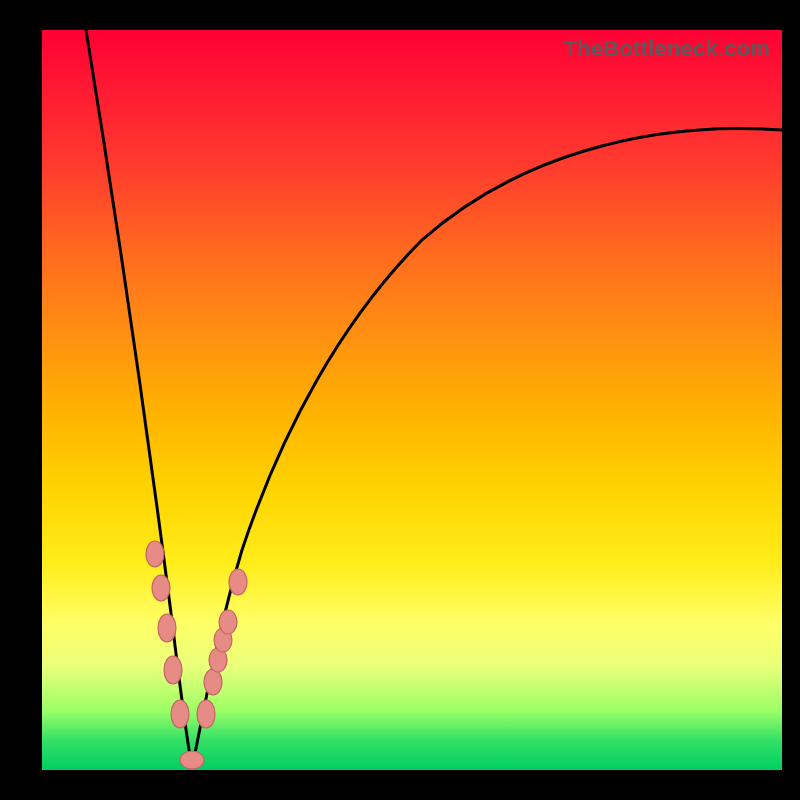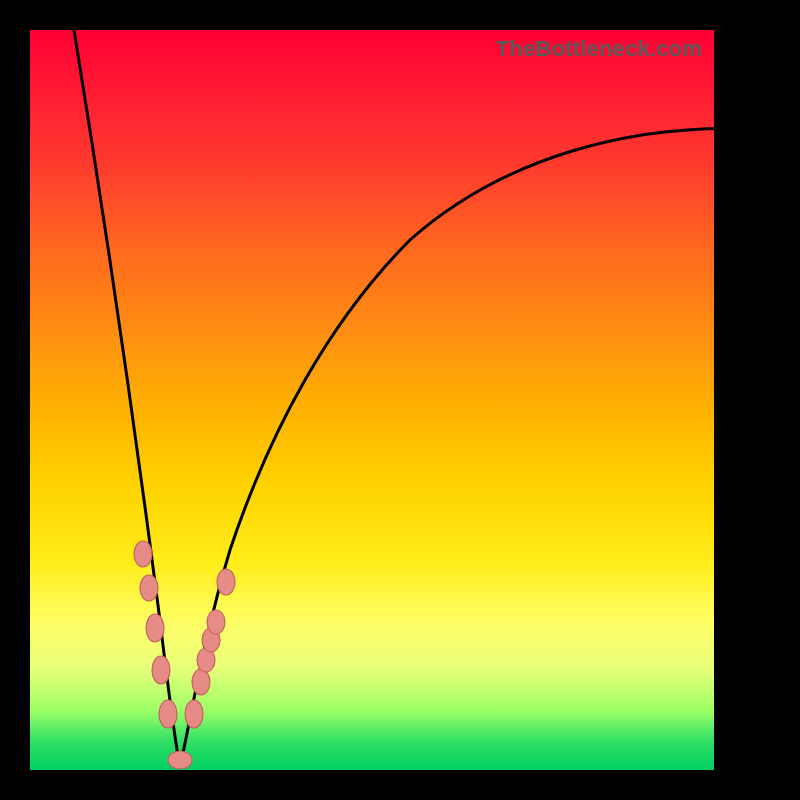--- a/index.html
+++ b/index.html
@@ -5,23 +5,23 @@
   * { margin: 0; padding: 0; box-sizing: border-box; }
   html, body { width: 800px; height: 800px; overflow: hidden; }
   .frame {
     width: 800px;
     height: 800px;
     background: #000;
     position: relative;
   }
   .plot-area {
     position: absolute;
-    left: 30px;
+    left: 42px;
     top: 30px;
-    width: 684px;
+    width: 740px;
     height: 740px;
     background: linear-gradient(to bottom,
       #ff0033 0%,
       #ff1a33 8%,
       #ff3a2e 18%,
       #ff6a1f 30%,
       #ff8c13 40%,
       #ffb400 52%,
       #ffd400 62%,
       #ffed1a 72%,

